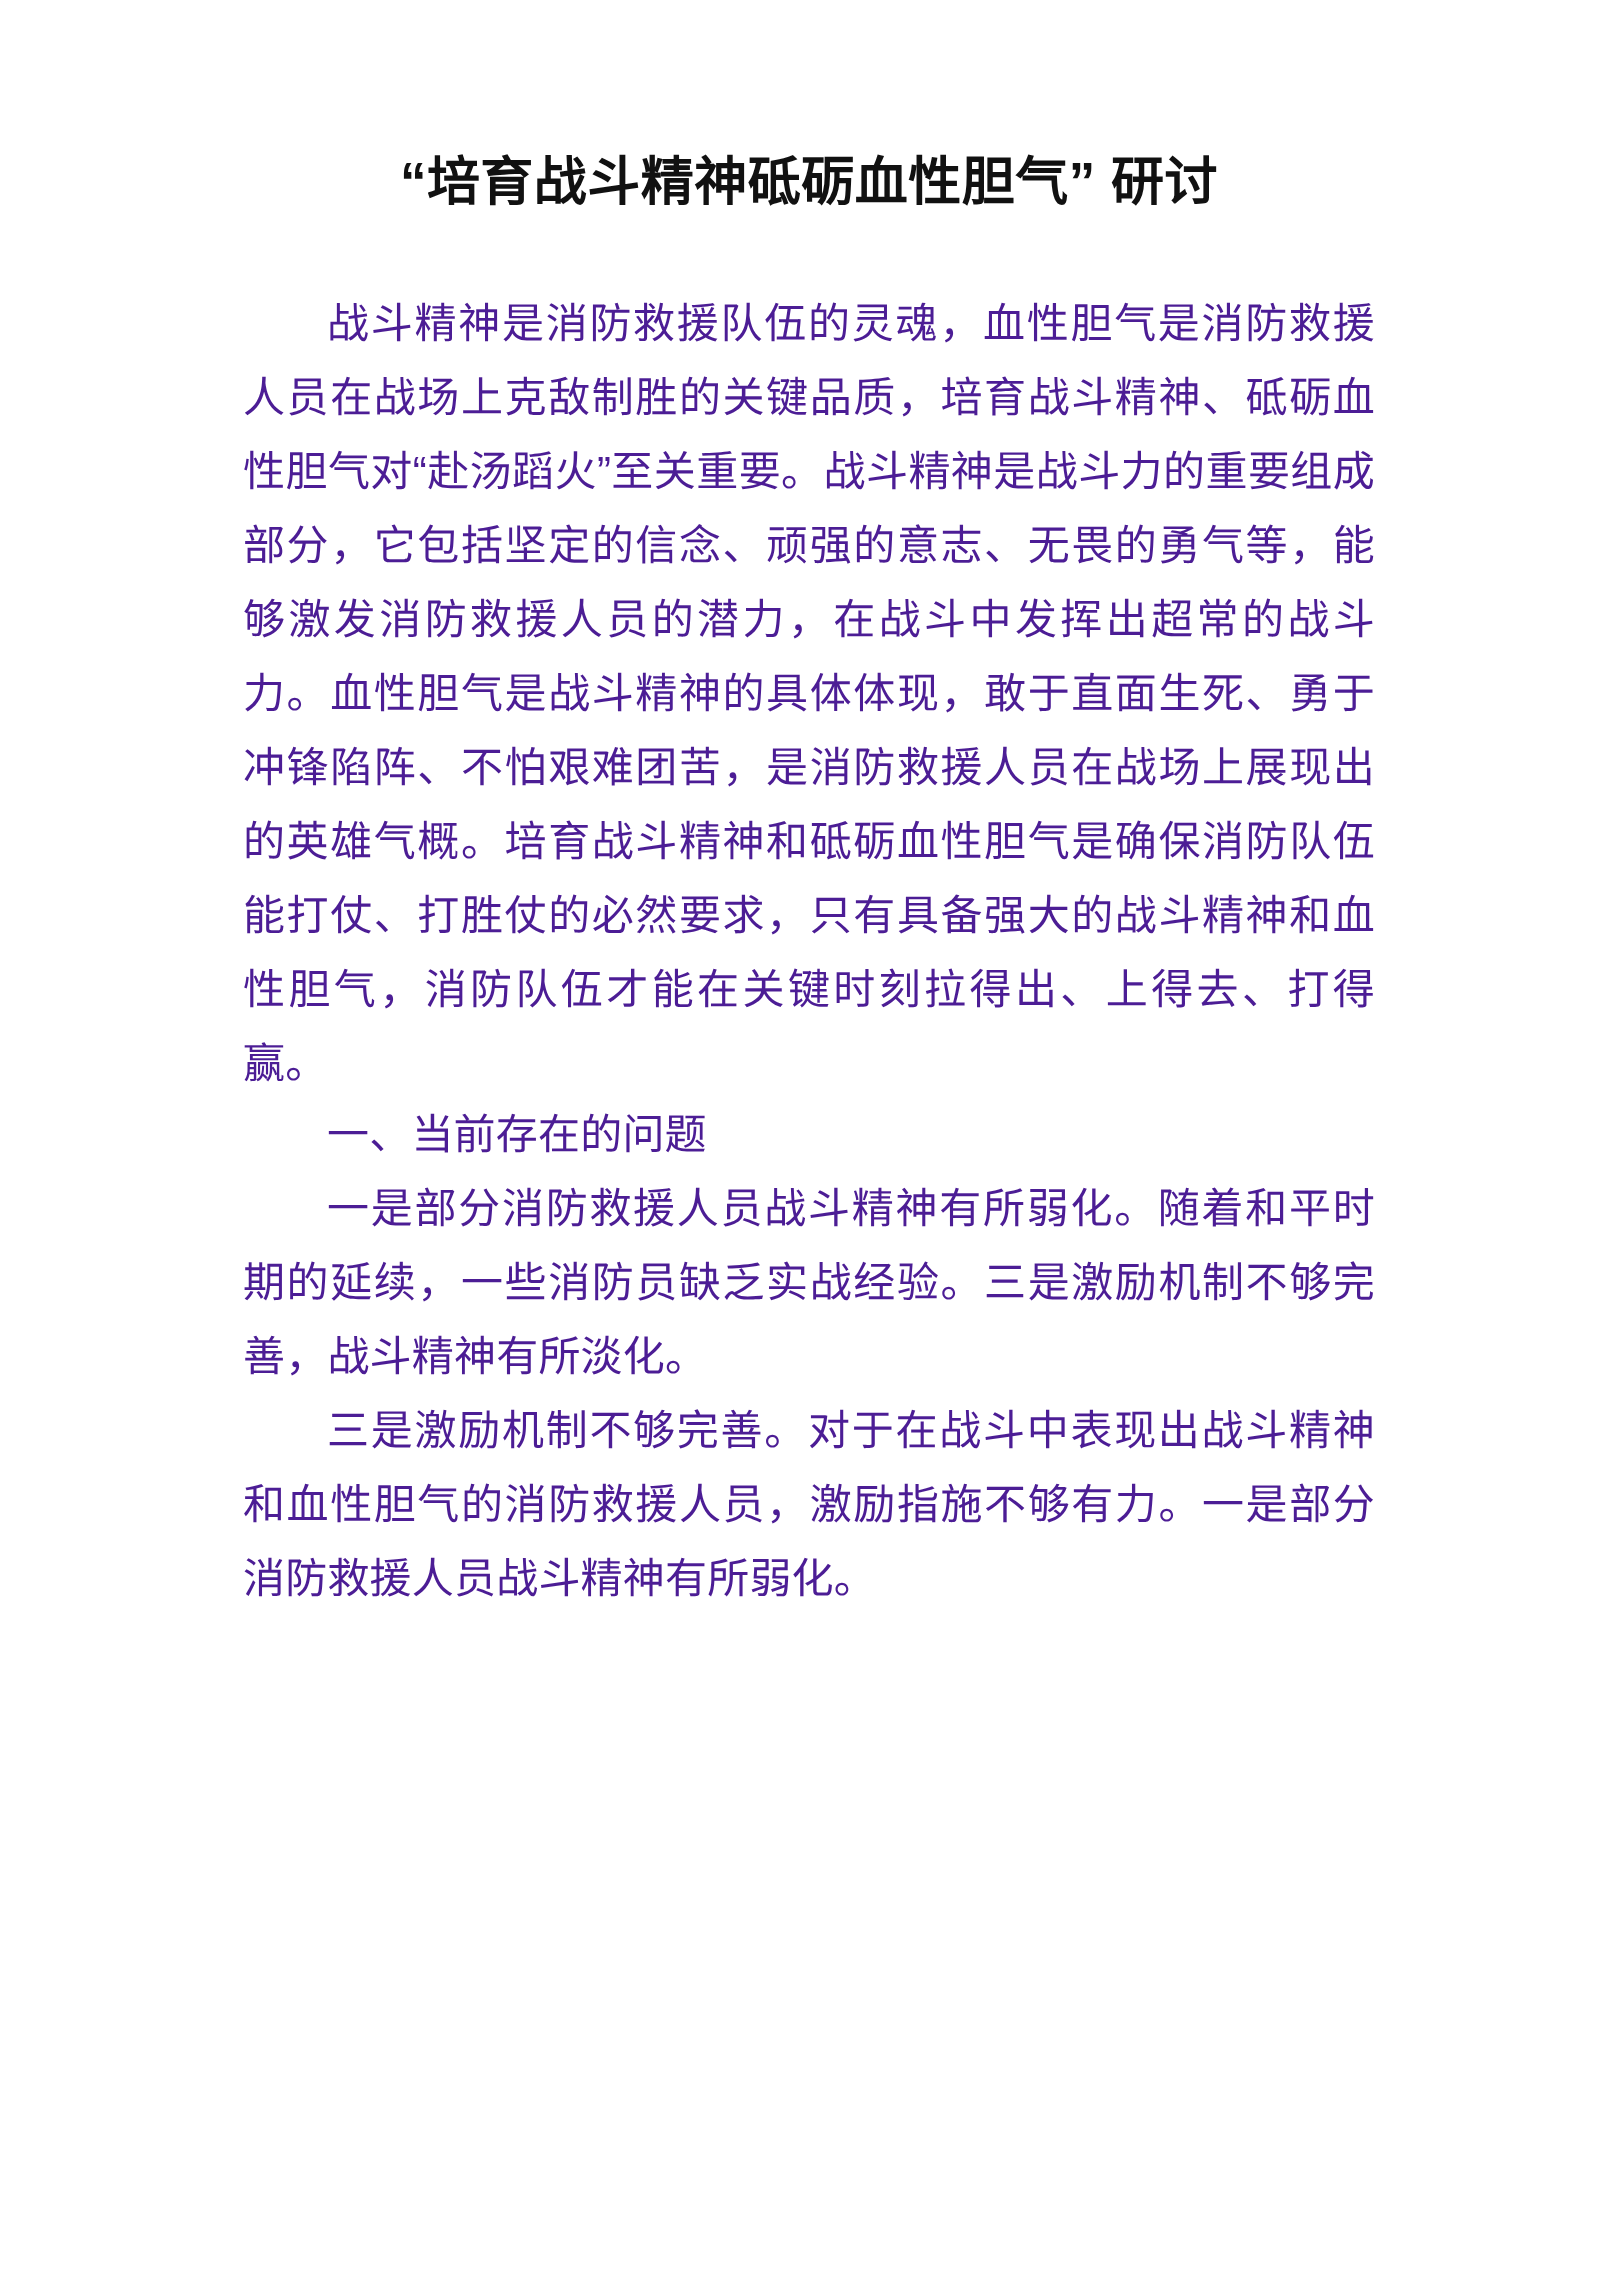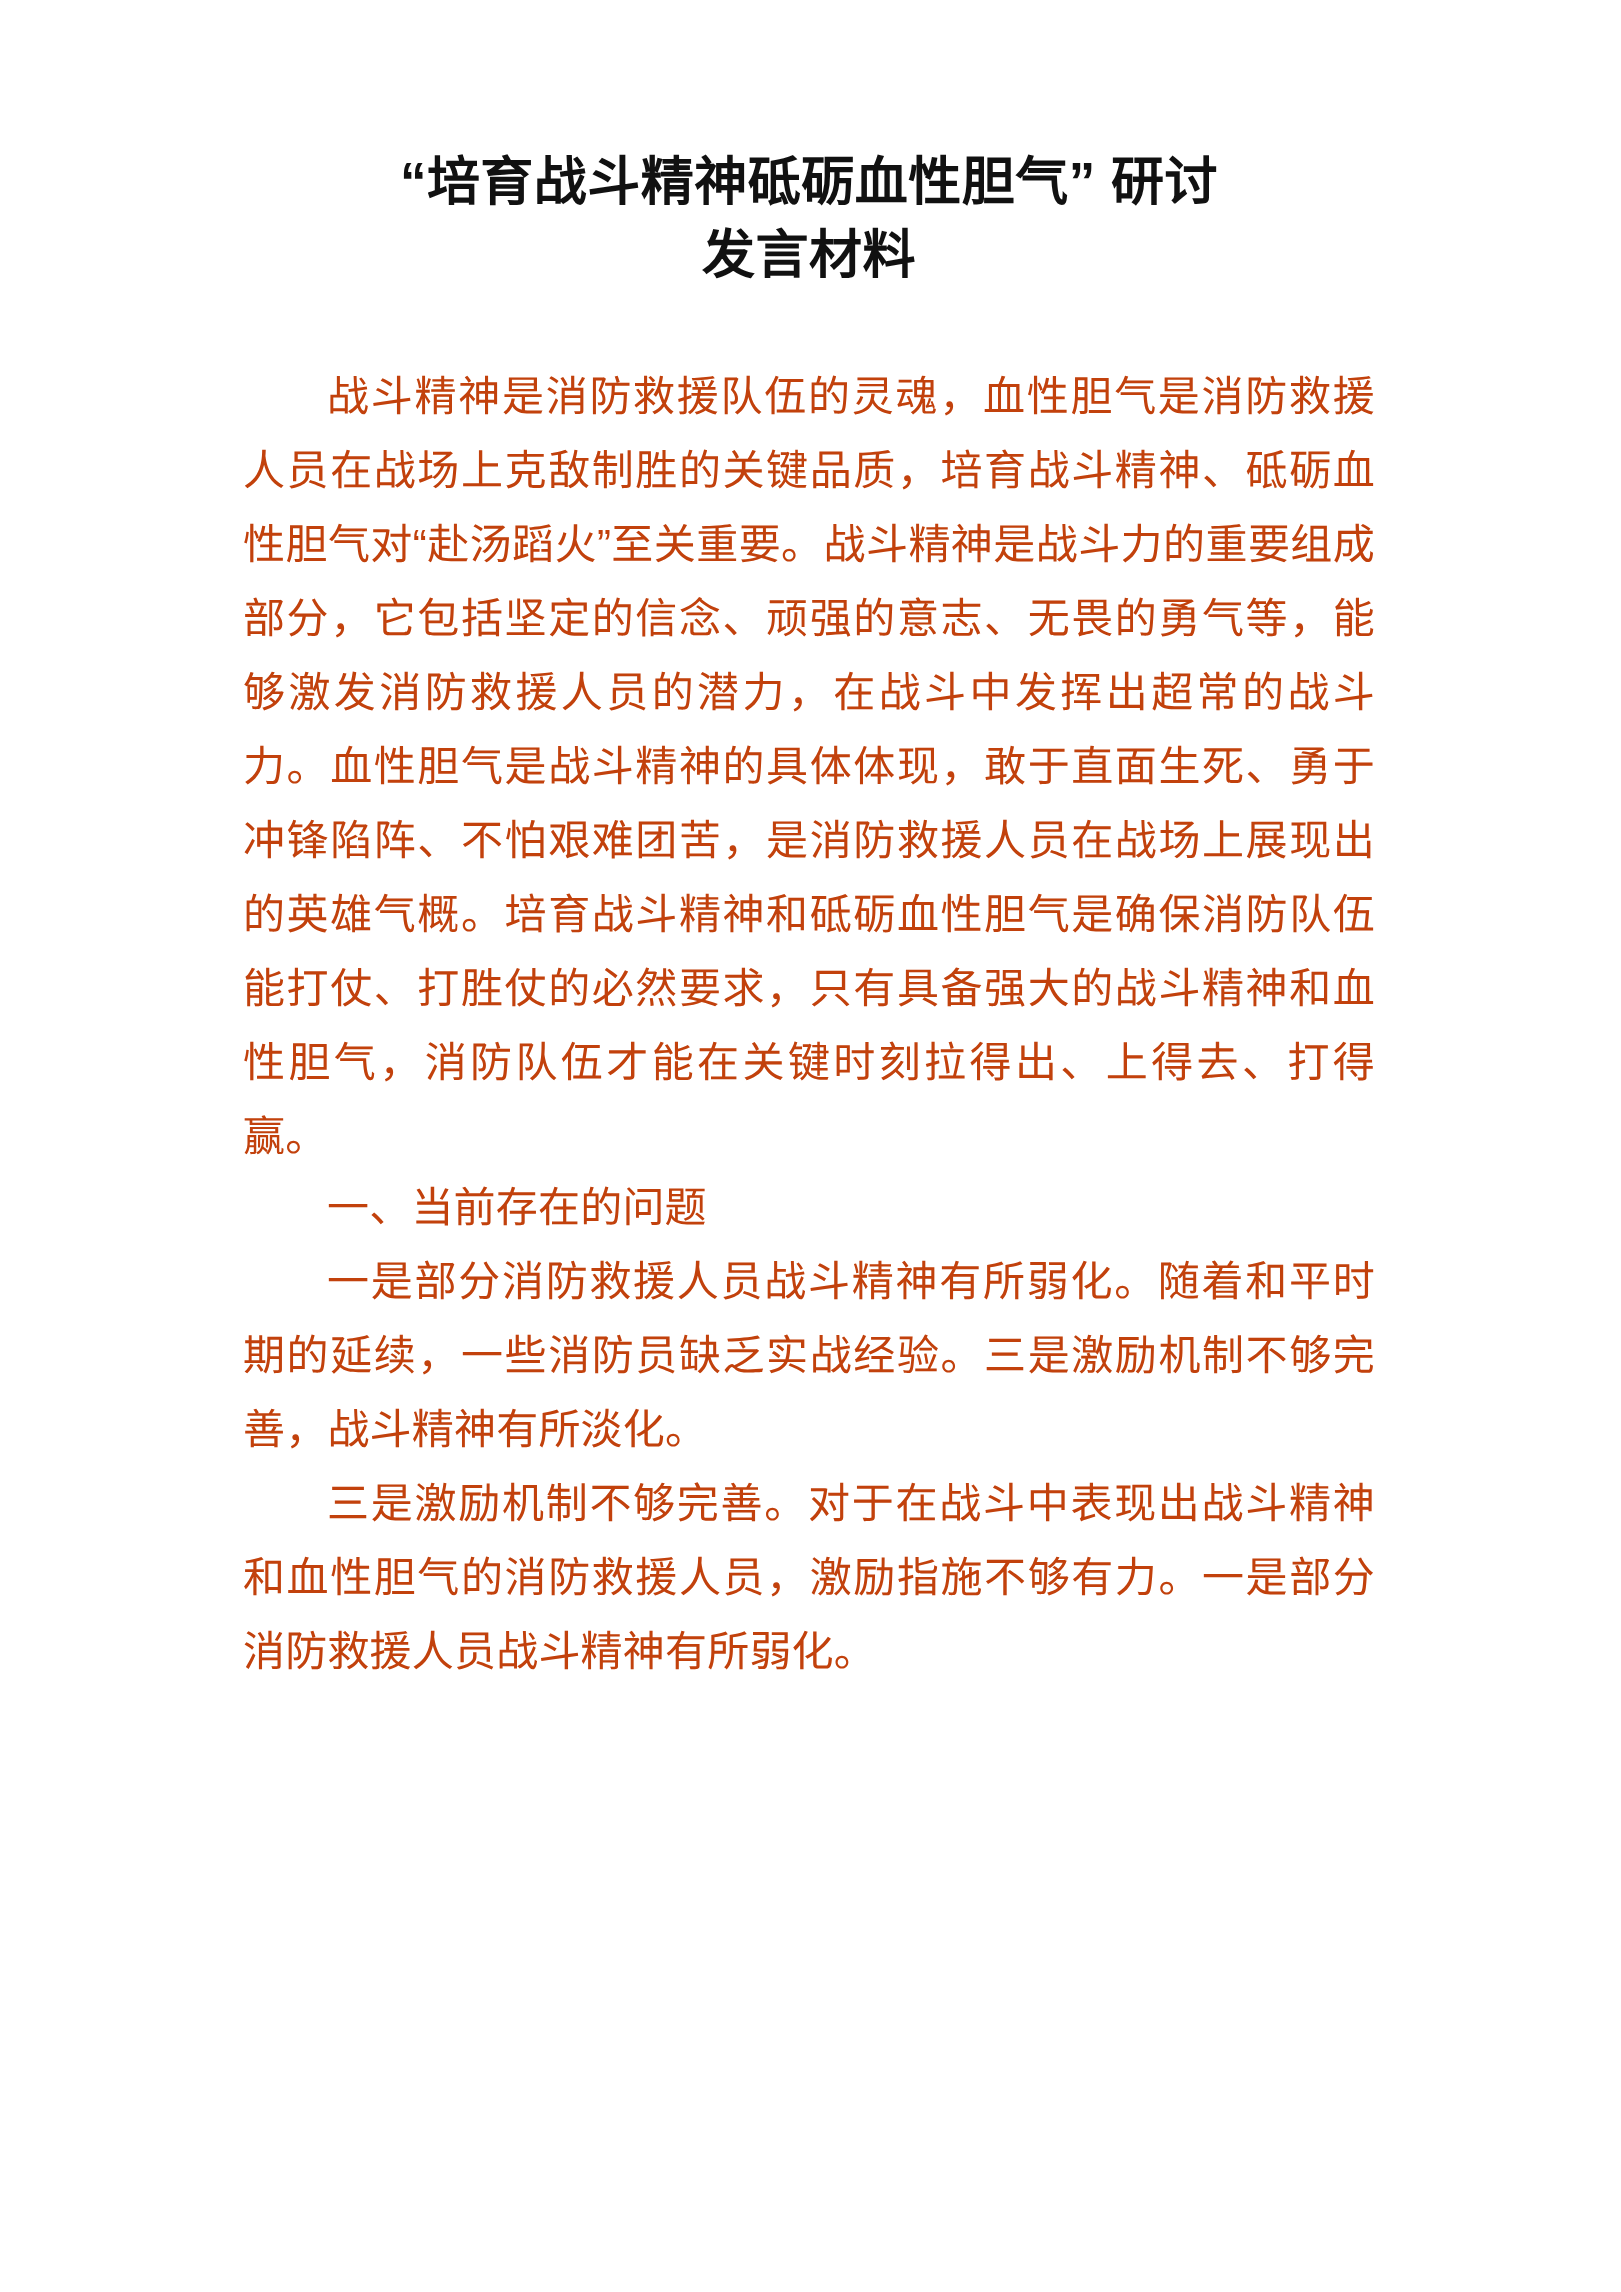--- a/index.html
+++ b/index.html
@@ -45,21 +45,21 @@
 
   .title-gap {
     height: 69px;
   }
 
   p.para {
     font-family: "Liberation Sans", "DejaVu Sans", sans-serif;
     font-weight: 400;
     font-size: 42px;
     line-height: 74px;
-    color: #c2410c;
+    color: #4c1d95;
     margin: 0;
     text-align: justify;
     text-justify: inter-character;
     text-indent: 2em;
     letter-spacing: 0.2px;
     word-break: break-all;
     hyphens: none;
   }
 
   p.para.heading-item {
@@ -73,21 +73,20 @@
 </style>
 </head>
 <body>
 
 <div class="page">
 
   <div class="doc-body">
 
     <h1 class="doc-title">
       <span class="title-line">“培育战斗精神砥砺血性胆气” 研讨</span>
-      <span class="title-line">发言材料</span>
     </h1>
 
     <div class="title-gap"></div>
 
     <p class="para">战斗精神是消防救援队伍的灵魂，血性胆气是消防救援人员在战场上克敌制胜的关键品质，培育战斗精神、砥砺血性胆气对“赴汤蹈火”至关重要。战斗精神是战斗力的重要组成部分，它包括坚定的信念、顽强的意志、无畏的勇气等，能够激发消防救援人员的潜力，在战斗中发挥出超常的战斗力。血性胆气是战斗精神的具体体现，敢于直面生死、勇于冲锋陷阵、不怕艰难团苦，是消防救援人员在战场上展现出的英雄气概。培育战斗精神和砥砺血性胆气是确保消防队伍能打仗、打胜仗的必然要求，只有具备强大的战斗精神和血性胆气，消防队伍才能在关键时刻拉得出、上得去、打得赢。</p>
 
     <p class="para heading-item">一、当前存在的问题</p>
 
     <p class="para">一是部分消防救援人员战斗精神有所弱化。随着和平时期的延续，一些消防员缺乏实战经验。三是激励机制不够完善，战斗精神有所淡化。</p>
 

